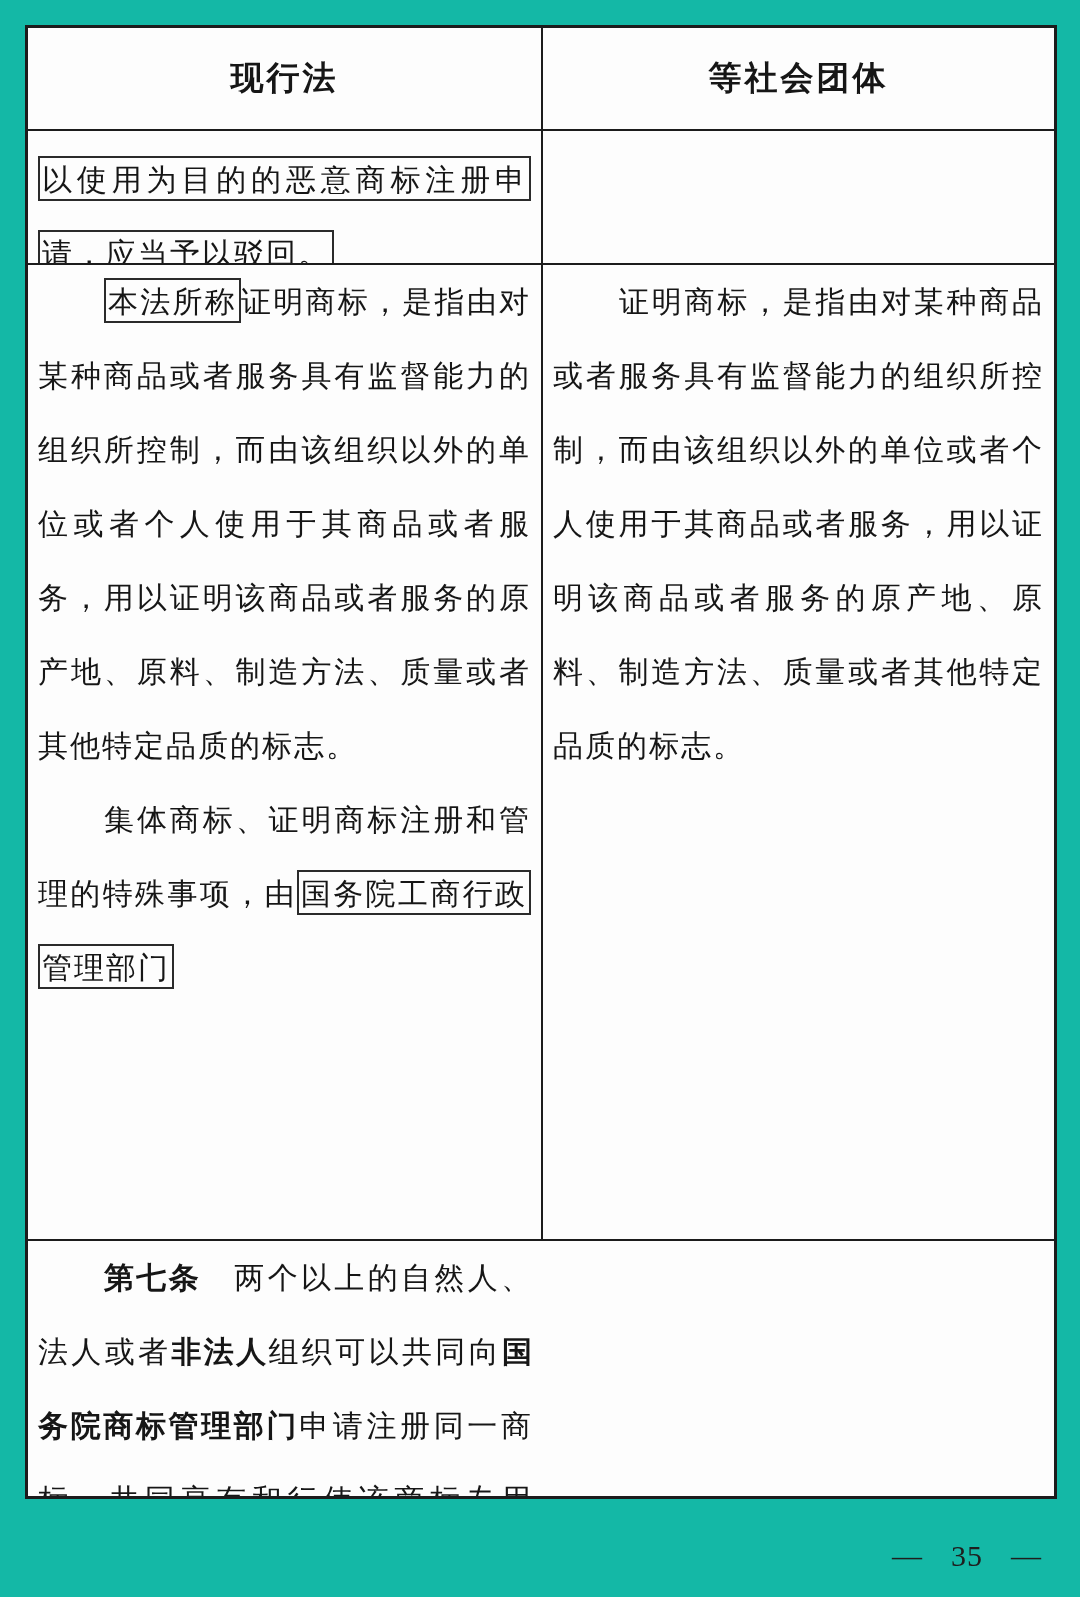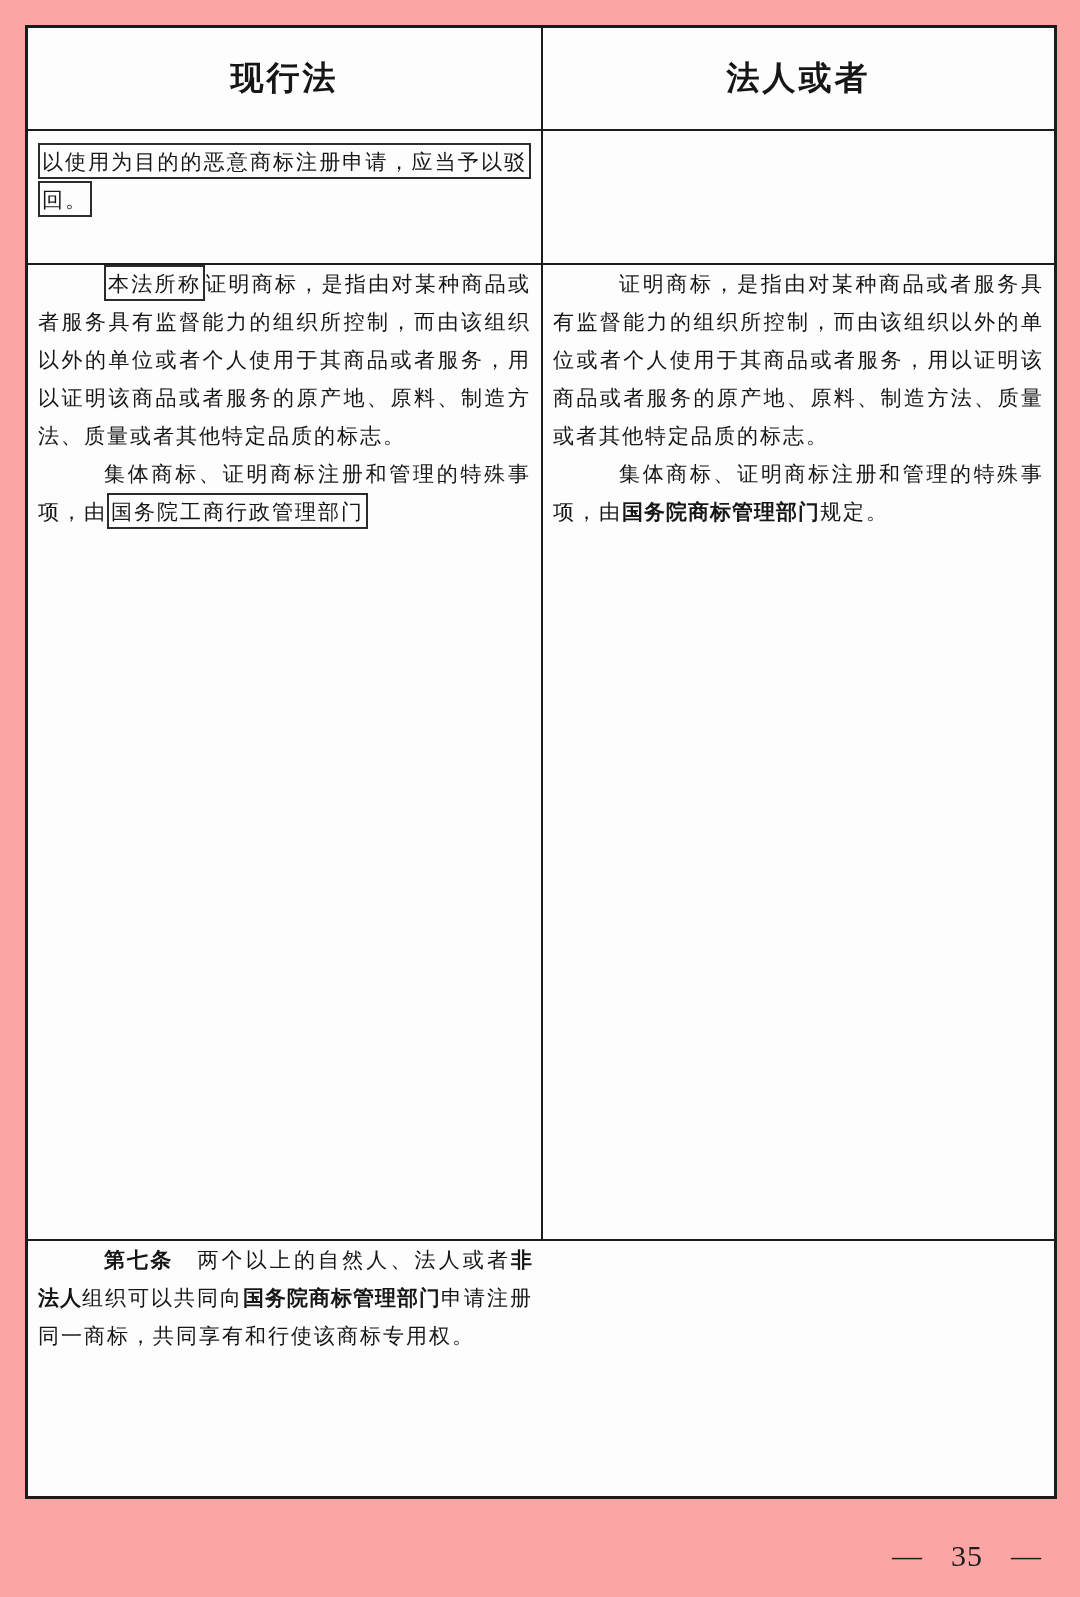--- a/index.html
+++ b/index.html
@@ -4,21 +4,21 @@
 <style>
   html, body {
     margin: 0;
     padding: 0;
     background: #ffffff;
   }
   .page {
     position: relative;
     width: 1080px;
     height: 1597px;
-    background: #fca5a5;
+    background: #14b8a6;
     font-family: "Liberation Serif", "DejaVu Serif", serif;
     color: #161616;
     overflow: hidden;
   }
   .comparison-table {
     position: absolute;
     left: 25px;
     top: 25px;
     width: 1032px;
     height: 1474px;
@@ -39,22 +39,22 @@
   .cell.header {
     display: flex;
     align-items: center;
     justify-content: center;
     font-family: "Liberation Sans", "DejaVu Sans", sans-serif;
     font-weight: 700;
     font-size: 33px;
     letter-spacing: 3px;
   }
   .cell.body {
-    font-size: 21px;
-    line-height: 38px;
+    font-size: 30px;
+    line-height: 74px;
     letter-spacing: 2px;
     text-align: justify;
     text-justify: inter-character;
   }
   .cell.first-content { padding-top: 12px; }
   .para { margin: 0; }
   .para.indent { text-indent: 66px; }
   .seg-n { font-weight: 400; }
   .seg-b {
     font-weight: 700;
@@ -80,34 +80,33 @@
   }
 </style>
 </head>
 <body>
 
 <div class="page">
 
   <div class="comparison-table">
 
     <div class="cell header col-left row-border">现行法</div>
-    <div class="cell header row-border">法人或者</div>
+    <div class="cell header row-border">等社会团体</div>
 
     <div class="cell body col-left row-border first-content">
         <p class="para"><span class="seg-x">以使用为目的的恶意商标注册申请，应当予以驳回。</span></p>
       </div>
     <div class="cell body row-border"></div>
 
     <div class="cell body col-left row-border">
         <p class="para indent"><span class="seg-x">本法所称</span><span class="seg-n">证明商标，是指由对某种商品或者服务具有监督能力的组织所控制，而由该组织以外的单位或者个人使用于其商品或者服务，用以证明该商品或者服务的原产地、原料、制造方法、质量或者其他特定品质的标志。</span></p>
         <p class="para indent"><span class="seg-n">集体商标、证明商标注册和管理的特殊事项，由</span><span class="seg-x">国务院工商行政管理部门</span></p>
       </div>
     <div class="cell body row-border">
         <p class="para indent"><span class="seg-n">证明商标，是指由对某种商品或者服务具有监督能力的组织所控制，而由该组织以外的单位或者个人使用于其商品或者服务，用以证明该商品或者服务的原产地、原料、制造方法、质量或者其他特定品质的标志。</span></p>
-        <p class="para indent"><span class="seg-n">集体商标、证明商标注册和管理的特殊事项，由</span><span class="seg-b">国务院商标管理部门</span><span class="seg-n">规定。</span></p>
       </div>
 
     <div class="cell body">
         <p class="para indent"><span class="seg-b">第七条</span><span class="seg-n">　两个以上的自然人、法人或者</span><span class="seg-b">非法人</span><span class="seg-n">组织可以共同向</span><span class="seg-b">国务院商标管理部门</span><span class="seg-n">申请注册同一商标，共同享有和行使该商标专用权。</span></p>
       </div>
 
   </div>
 
   <div class="page-number">
     <span>—</span>

